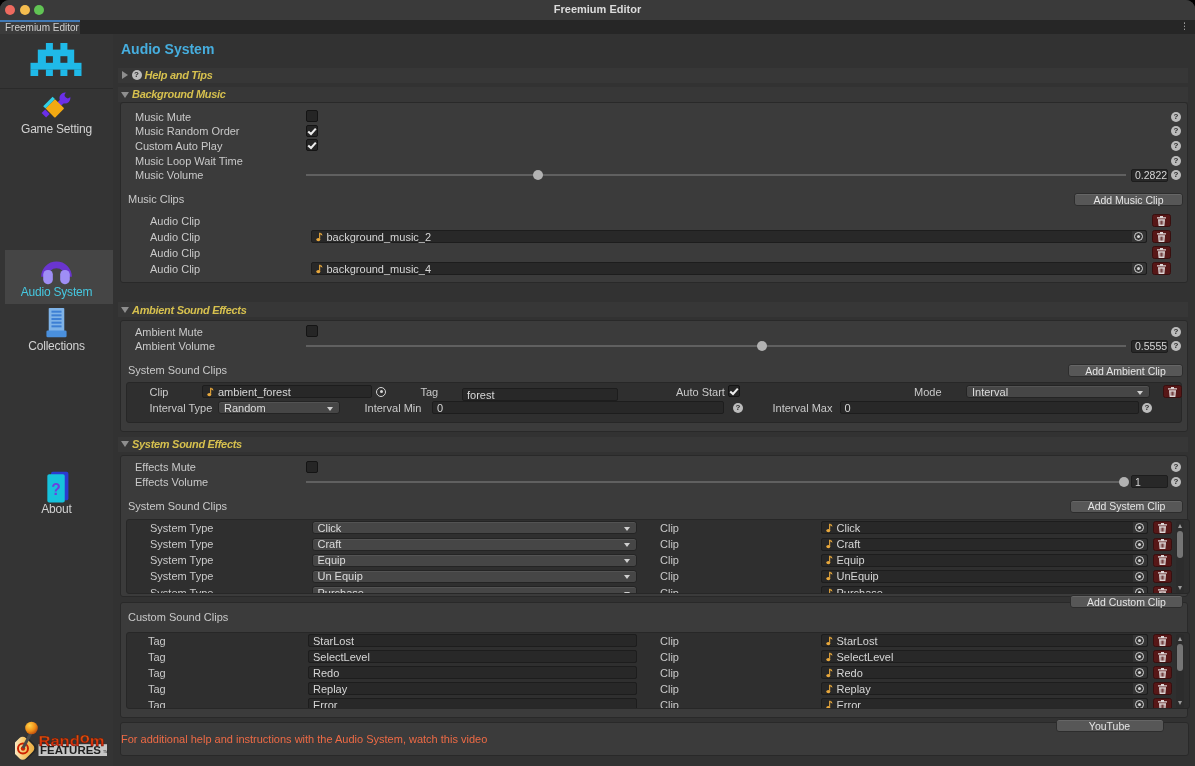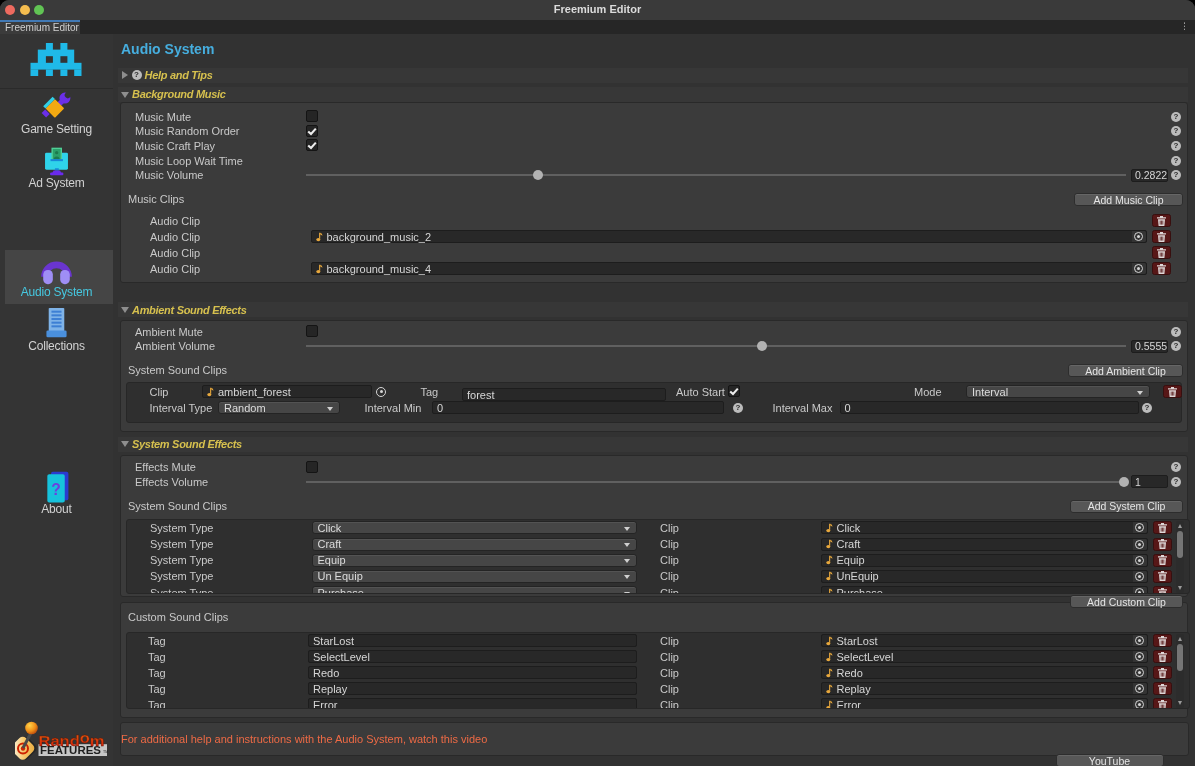--- a/index.html
+++ b/index.html
@@ -78,34 +78,20 @@
             <rect x="15.5" y="6" width="5.5" height="9" fill="#6b2fe8"></rect>
             <circle cx="18" cy="5" r="6" fill="#6b2fe8"></circle>
             <circle cx="18" cy="0.5" r="3.4" fill="#343434"></circle>
             <rect x="11" y="13.5" width="14.5" height="14.5" rx="1" fill="#f2a912"></rect>
             <rect x="7.5" y="13.5" width="3.6" height="14.5" fill="#2fd0e8"></rect>
             <rect x="11.5" y="29" width="7" height="5.5" fill="#6b2fe8"></rect>
           </g>
         </svg>
 <div class="tx">Game Setting</div>
       </div>
-<div class="it" style="top:107.3px">
-<svg class="ic" viewBox="0 0 36 36">
-          <rect x="5.5" y="9.5" width="25" height="18.5" rx="1.5" fill="#2fd3ea"></rect>
-          <rect x="12.5" y="4" width="11.5" height="13" fill="#4fcf96"></rect>
-          <rect x="14" y="5.5" width="8.5" height="11.5" fill="#2ba06a"></rect>
-          <circle cx="18.2" cy="9.5" r="1.8" fill="#1c7a4e"></circle>
-          <path d="M15,17 a3.2,3.5 0 0 1 6.4,0 z" fill="#1c7a4e"></path>
-          <rect x="11.5" y="16.5" width="13.5" height="2.2" fill="#1787d8"></rect>
-          <rect x="16.3" y="26.5" width="4.2" height="2.5" fill="#1787d8"></rect>
-          <path d="M14.8,29 h7 l1.6,3 h-10.2 z" fill="#6a2aee"></path>
-          <rect x="11" y="31" width="14.5" height="3.2" rx="1.2" fill="#6a2aee"></rect>
-        </svg>
-<div class="tx">Ad System</div>
-      </div>
 <div class="it" style="top:215.9px">
         <div style="position:absolute;left:5px;top:0;width:108px;height:54px;background:#454545"></div>
 <svg class="ic" viewBox="0 0 36 36">
           <path d="M5,26 A13 13 0 0 1 31,26" stroke="#6a35d0" stroke-width="7.5" fill="none"></path>
           <rect x="3.5" y="18.5" width="10.5" height="15.5" rx="5" fill="#9f8ef5"></rect>
           <rect x="22" y="18.5" width="10.5" height="15.5" rx="5" fill="#9f8ef5"></rect>
         </svg>
 <div class="tx" style="color:#46c8e0">Audio System</div>
       </div>
 <div class="it" style="top:270.2px">
@@ -166,21 +152,21 @@
 <div class="band" style="top:34px"></div>
       <div class="trir" style="left:9px;top:37px"></div>
 <div class="q" style="left:18.5px;top:36px">?</div>
 <div class="fold" style="left:31.5px;top:35px">Help and Tips</div>
 <div class="band" style="top:53px"></div>
       <div class="trid" style="left:8px;top:57.5px"></div>
 <div class="fold" style="left:19px;top:54px">Background Music</div>
 <div class="box" style="left:7px;top:68px;width:1068px;height:181px"></div>
 <div class="lbl" style="left:22px;top:76.5px">Music Mute</div>
 <div class="lbl" style="left:22px;top:91px">Music Random Order</div>
-<div class="lbl" style="left:22px;top:105.5px">Music Craft Play</div>
+<div class="lbl" style="left:22px;top:105.5px">Custom Auto Play</div>
 <div class="lbl" style="left:22px;top:120.5px">Music Loop Wait Time</div>
 <div class="lbl" style="left:22px;top:135px">Music Volume</div>
 <div class="chk" style="left:193px;top:76px"></div>
 <div class="chk" style="left:193px;top:90.5px">
         <svg width="10" height="9" viewBox="0 0 10 9" style="margin-top:1px">
           <path d="M1.2,4.4 L4,7 L8.8,1.6" stroke="#ececec" stroke-width="2.1" fill="none"></path>
         </svg>
       </div>
 <div class="chk" style="left:193px;top:105px">
         <svg width="10" height="9" viewBox="0 0 10 9" style="margin-top:1px">
@@ -267,21 +253,21 @@
 <div class="obj" style="left:89px;top:351px;width:170px">
         <svg class="ntv" width="8" height="10" viewBox="0 0 8 10">
           <path fill="#e8a83c" d="M3.1,0.8 L4.2,0.8 L4.2,6.8 L3.1,6.8 Z"></path>
           <path fill="#e8a83c" d="M4.2,0.8 C5.8,1.3 6.6,2.4 6.2,4.1 C5.9,3.3 5.2,2.8 4.2,2.6 Z"></path>
           <ellipse fill="#e8a83c" cx="2.3" cy="7.6" rx="2" ry="1.6"></ellipse>
         </svg>
         <span class="nm">ambient_forest</span>
       </div>
 <div class="pks" style="left:263px;top:352.5px"></div>
 <div class="lbl" style="left:307.5px;top:351.5px">Tag</div>
-<div class="fld" style="left:349px;top:354px;width:204px">forest</div>
+<div class="fld" style="left:349px;top:354px;width:156px">forest</div>
 <div class="lbl" style="left:563px;top:351.5px">Auto Start</div>
 <div class="chk" style="left:614.5px;top:351px">
         <svg width="10" height="9" viewBox="0 0 10 9" style="margin-top:1px">
           <path d="M1.2,4.4 L4,7 L8.8,1.6" stroke="#ececec" stroke-width="2.1" fill="none"></path>
         </svg>
       </div>
 <div class="lbl" style="left:801px;top:351.5px">Mode</div>
 <div class="drop" style="left:853px;top:351px;width:184px">Interval</div>
 <div class="trash" style="left:1049.5px;top:351px">
         <svg width="9" height="10" viewBox="0 0 9 10">
@@ -526,15 +512,15 @@
         </div>
 <div class="sb" style="left:1049px;top:1px;height:74px">
           <div class="sbu"></div>
           <div class="sbd"></div>
           <div class="sbt" style="top:10px;height:27px"></div>
         </div>
 </div>
 
 <div class="box" style="left:7px;top:688px;width:1069px;height:34px"></div>
 <div style="position:absolute;left:8px;top:699px;font-size:11px;color:#ee6a45">For additional help and instructions with the Audio System, watch this video</div>
-<div class="btn" style="left:942.5px;top:720px;width:108px">YouTube</div>
+<div class="btn" style="left:942.5px;top:685px;width:108px">YouTube</div>
 </div>
 </div>
 
 </body></html>

